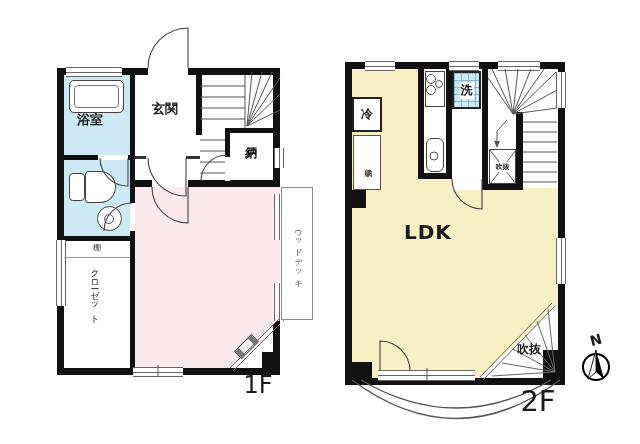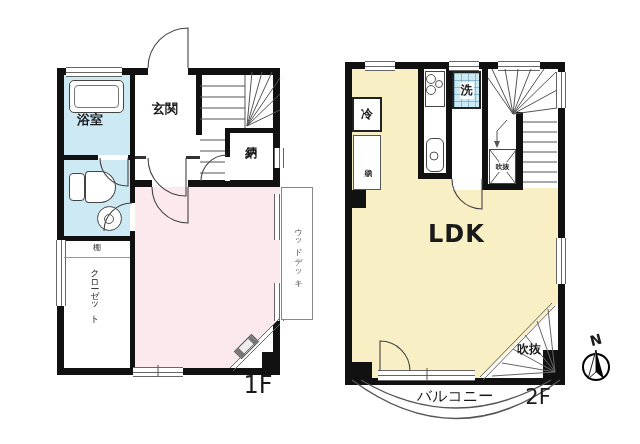--- a/index.html
+++ b/index.html
@@ -166,19 +166,18 @@
       <polygon points="596,350 588,379 596,372" fill="#fff" stroke="#000" stroke-width="0.9"></polygon>
     </g>
   </svg>
 
   <div class="lbl ctr" style="left:64px;top:113px;width:52px;font-size:13px;font-weight:bold;">浴室</div>
   <div class="lbl ctr" style="left:136px;top:102px;width:58px;font-size:13px;font-weight:bold;">玄関</div>
   <div class="lbl vtxt" style="left:244px;top:137px;height:50px;font-size:12px;font-weight:bold;">納戸</div>
   <div class="lbl ctr" style="left:64px;top:244px;width:66px;font-size:8px;color:#333;">棚</div>
   <div class="lbl vtxt" style="left:89px;top:262px;height:104px;font-size:9px;color:#222;">クローゼット</div>
   <div class="lbl ctr" style="left:236px;top:372px;width:44px;font-size:24px;">1F</div>
-  <div class="lbl" style="left:428px;top:221px;font-size:24px;font-weight:600;letter-spacing:1px;">LDK</div>
+  <div class="lbl" style="left:404px;top:221px;font-size:20px;font-weight:600;letter-spacing:1px;">LDK</div>
   <div class="lbl ctr" style="left:505px;top:343px;width:48px;font-size:12px;font-weight:bold;">吹抜</div>
-  <div class="lbl ctr" style="left:400px;top:388px;width:110px;font-size:15px;">バルコニー</div>
-  <div class="lbl ctr" style="left:516px;top:386px;width:44px;font-size:21px;">2F</div>
+  <div class="lbl ctr" style="left:516px;top:386px;width:44px;font-size:29px;">2F</div>
   <div class="lbl ctr" style="left:582px;top:333px;width:28px;font-size:14px;font-weight:bold;transform:rotate(-15deg);">N</div>
 
 </div>
 
 </body></html>

